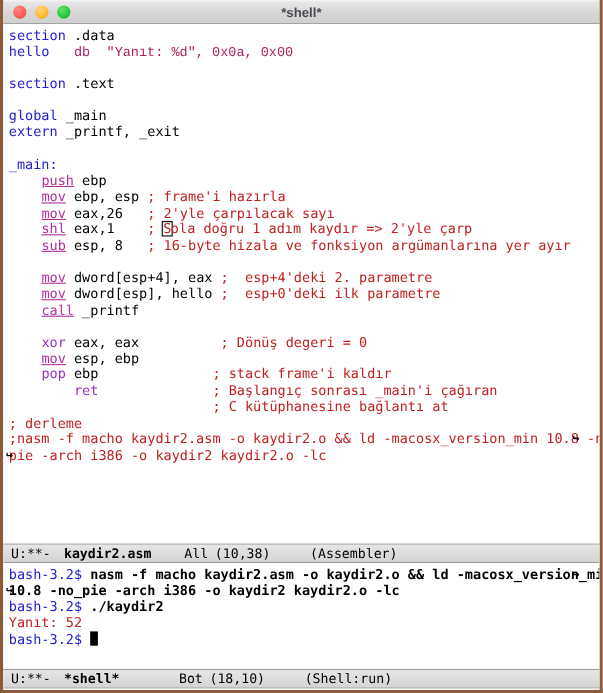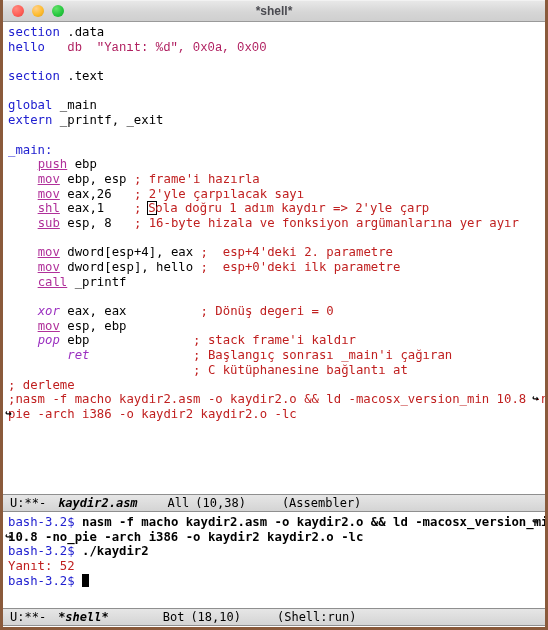--- a/index.html
+++ b/index.html
@@ -72,32 +72,32 @@
   }
 
   .buffer {
     position: relative;
     background: #ffffff;
     overflow: hidden;
     font-size: 12.3px;
     line-height: 14.7px;
     white-space: pre;
     color: #000000;
-    padding: 3px 4px 0 5px;
+    padding: 3px 16px 0 5px;
     box-sizing: border-box;
   }
   .buffer.code  { height: 472px; }
   .buffer.shell { height: 96px; }
 
   .line { height: 14.7px; }
 
   
   .kw      { color: #2020d0; }            
   .mn      { color: #b0309a; text-decoration: underline; }            
-  .mn2     { color: #9b30c0; font-style: italic; }            
+  .mn2     { color: #9b30c0; }            
   .cm      { color: #c02020; }            
   .str     { color: #b02060; font-family: Liberation Mono, monospace; }            
   .plain   { color: #000000; }
 
   .cursorbox {
     display: inline-block;
     border: 1.4px solid #000000;
     box-sizing: border-box;
     padding: 0;
     margin: 0 -1.4px;
@@ -141,21 +141,21 @@
     background: linear-gradient(to bottom, #e6e6e6 0%, #d4d4d4 100%);
     border-top: 1px solid #8f8f8f;
     border-bottom: 1px solid #8f8f8f;
     color: #000000;
     font-size: 12px;
     line-height: 16px;
     white-space: pre;
     padding-left: 7px;
     overflow: hidden;
   }
-  .modeline b { font-weight: bold; font-style: italic; }
+  .modeline b { font-weight: bold; }
 
   .echo {
     flex: 1;
     background: #ffffff;
   }
 
   .sp { color: transparent; font-family: Liberation Serif, serif; }
 </style>
 </head>
 <body>

